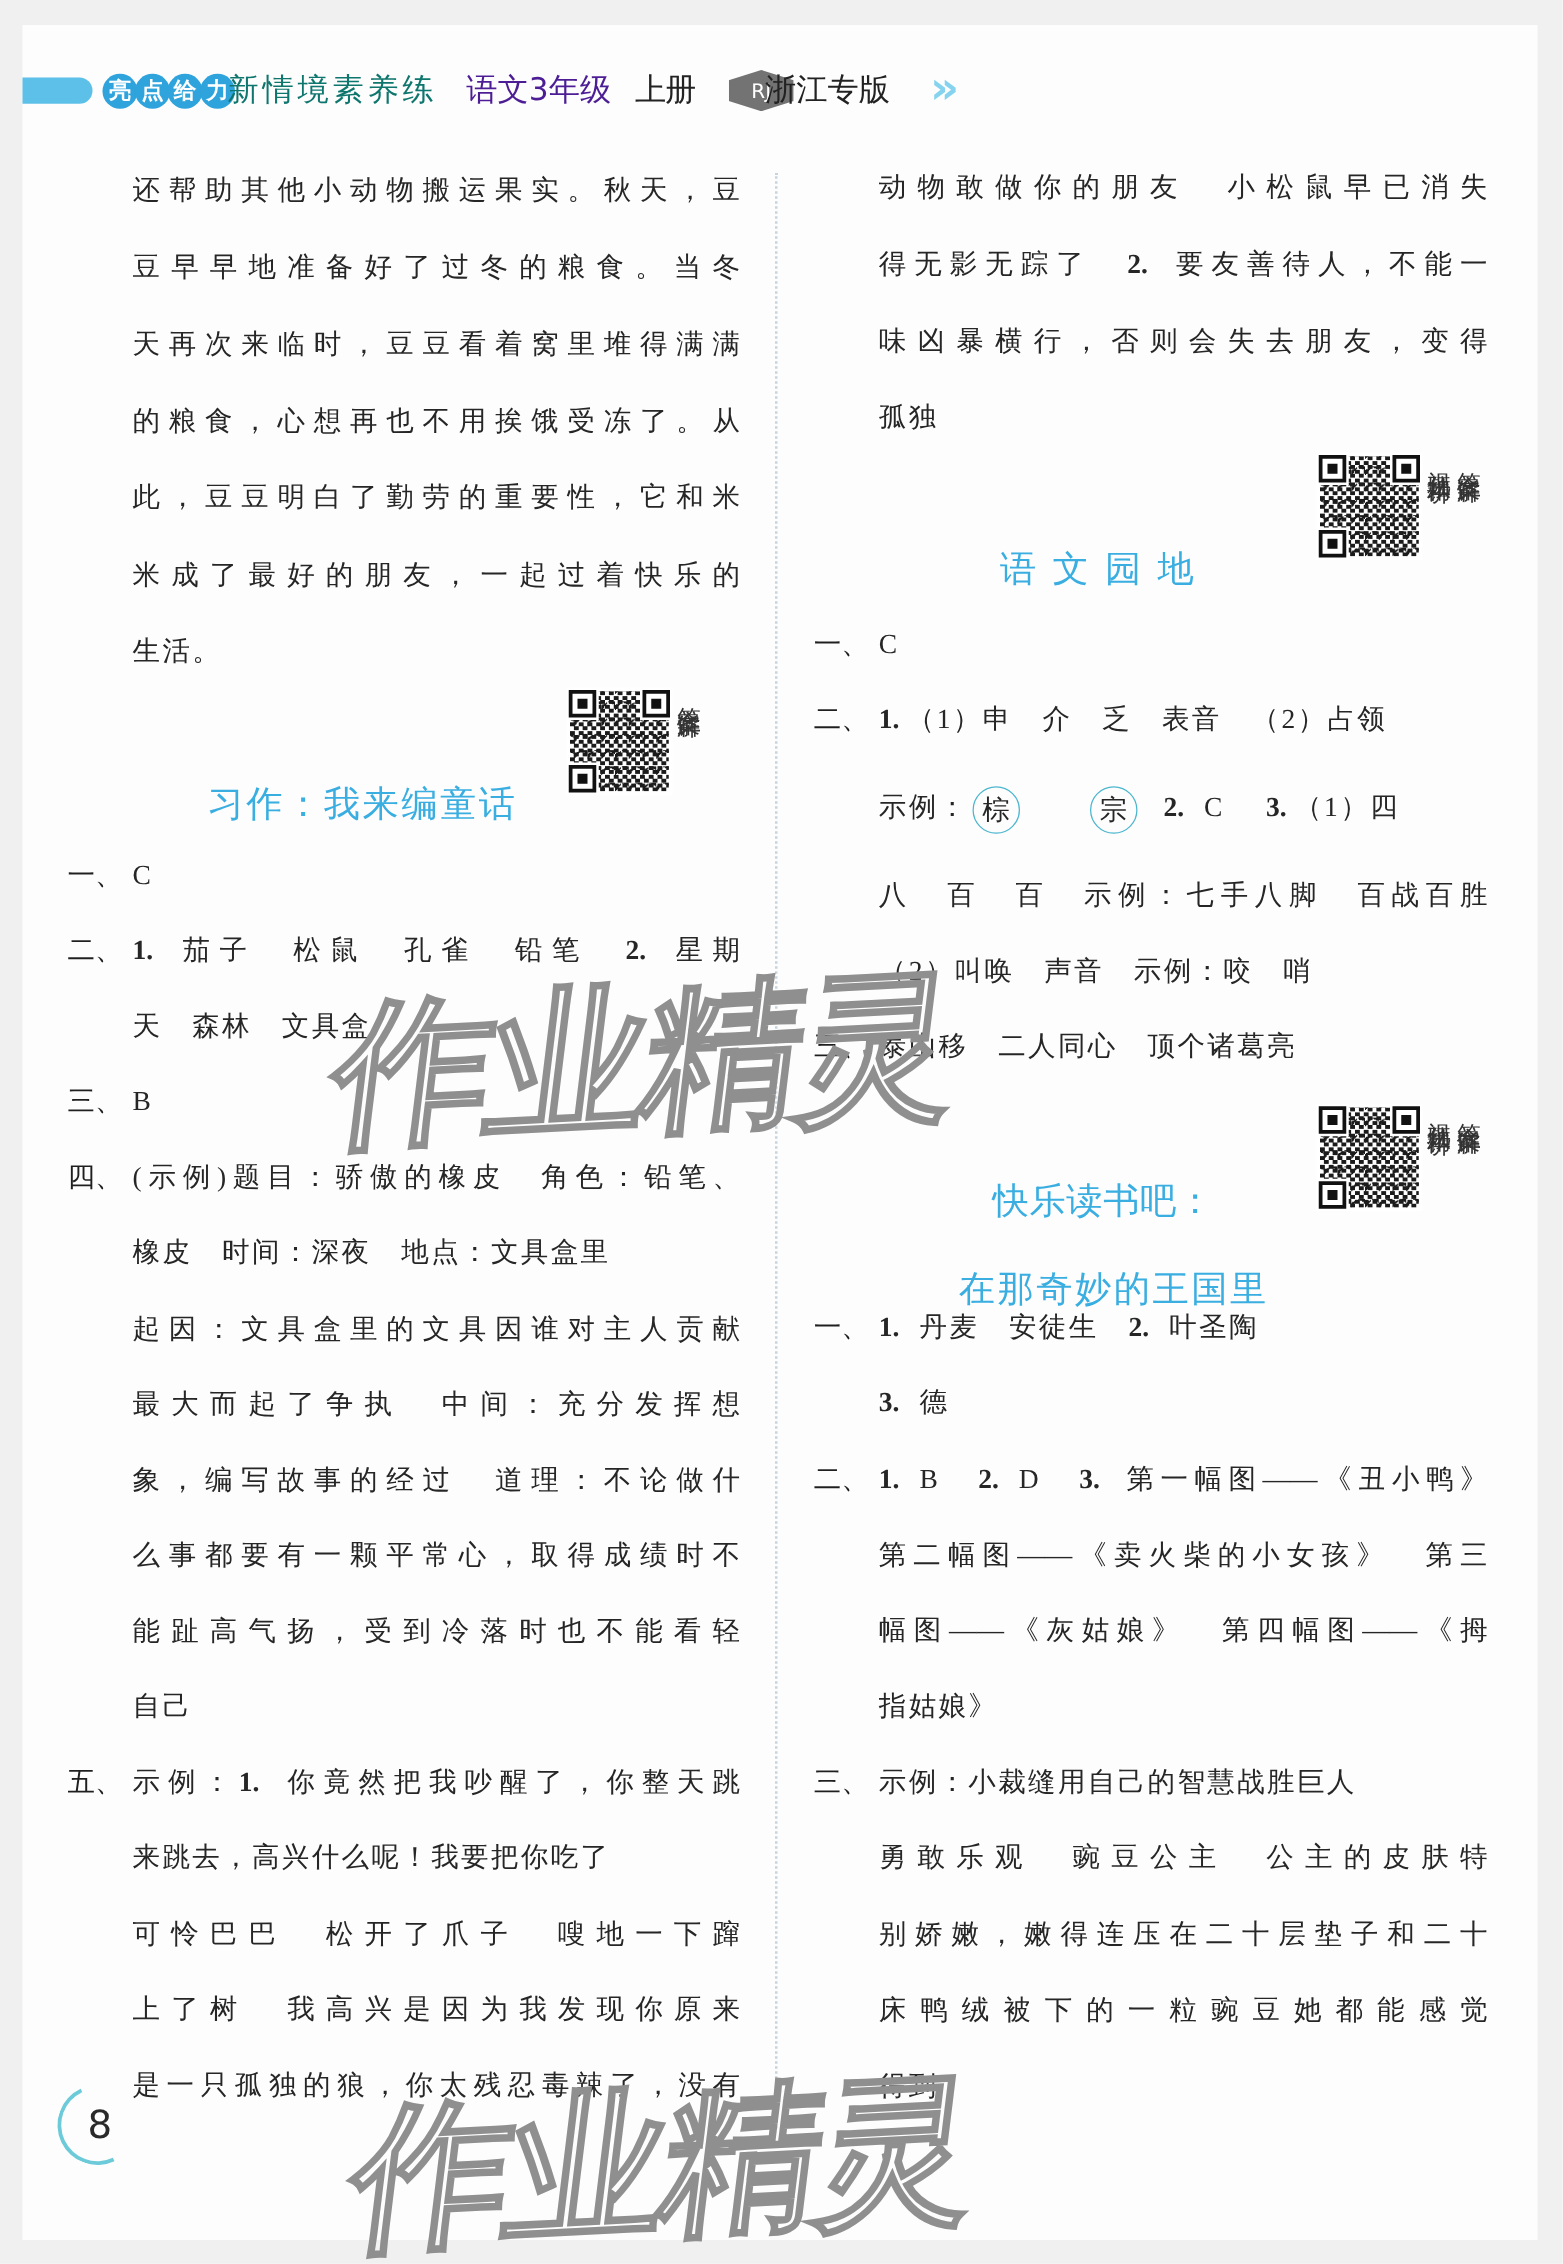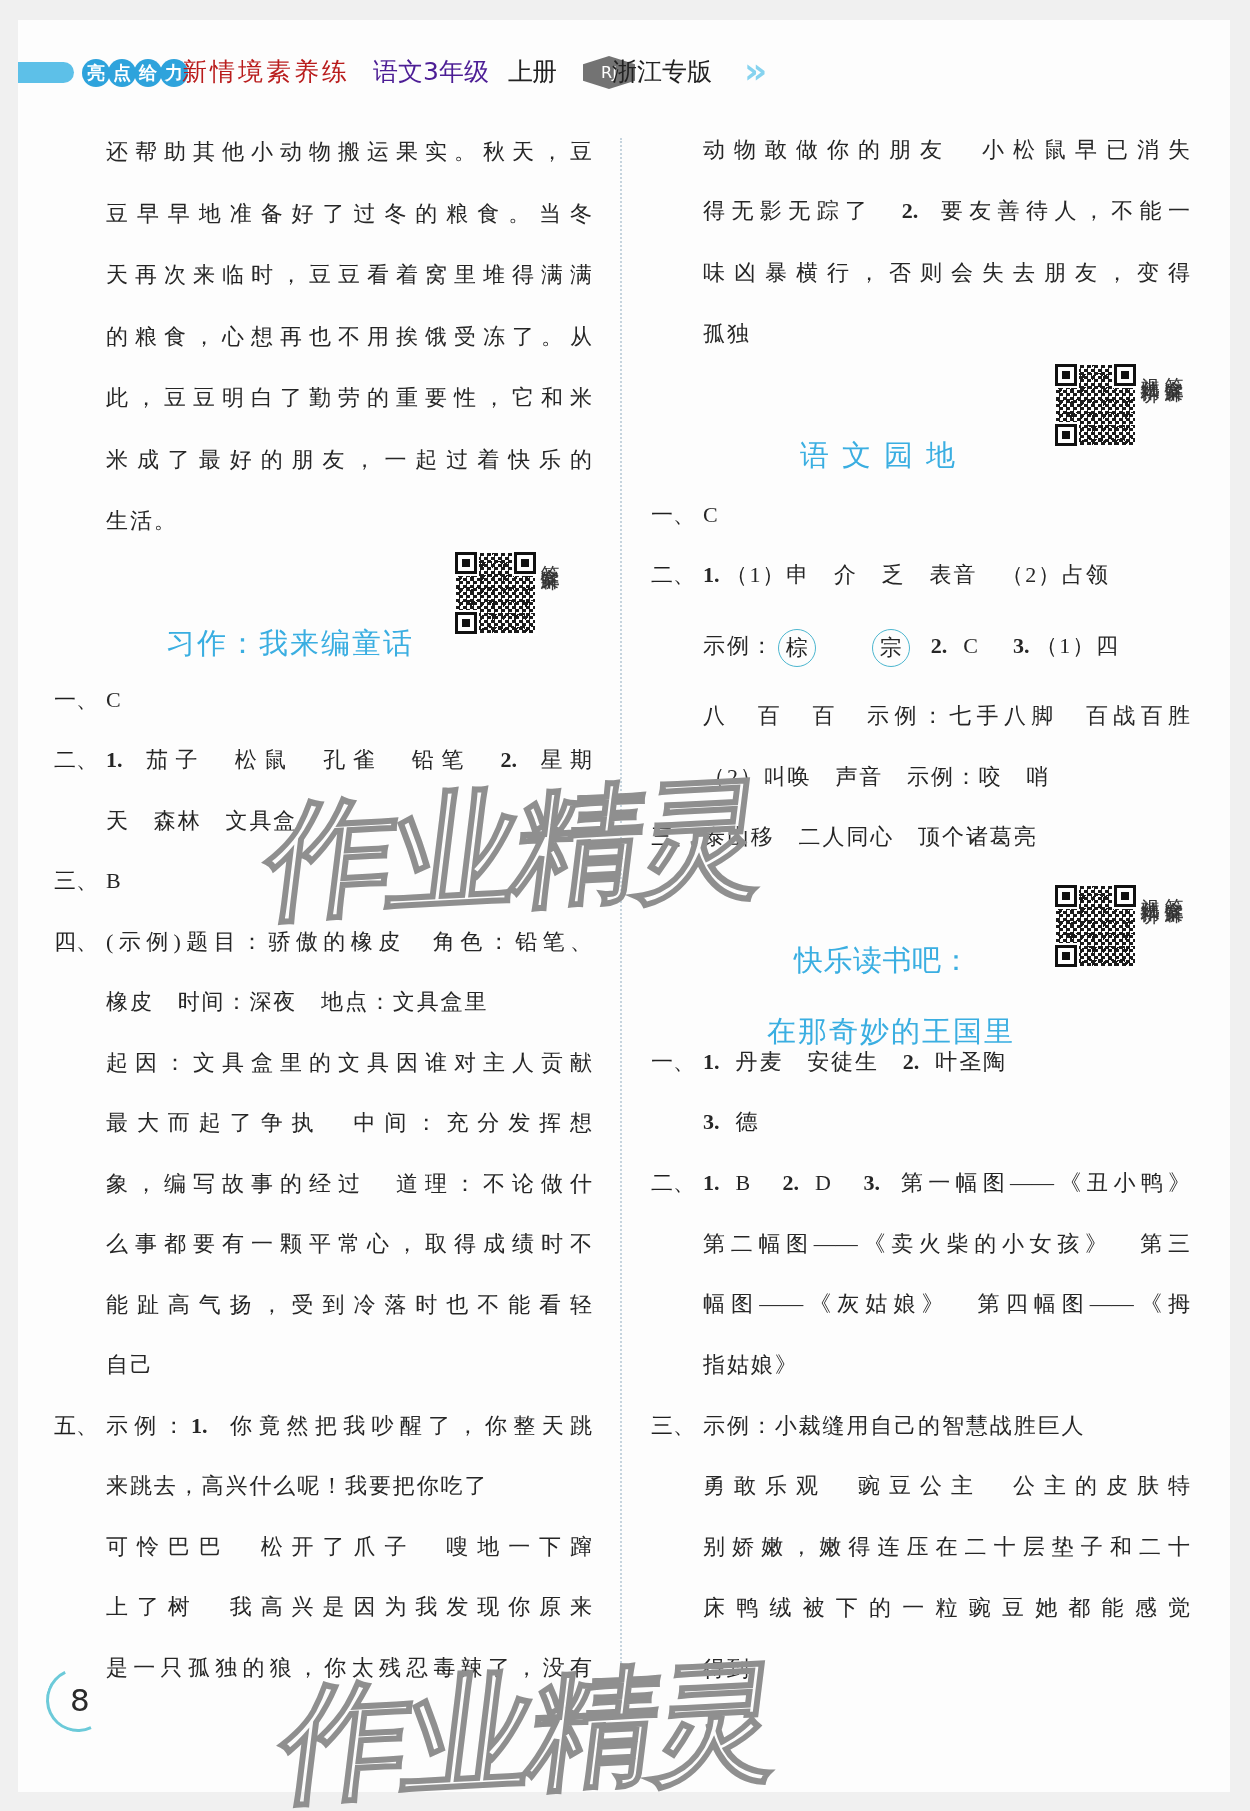--- a/index.html
+++ b/index.html
@@ -6,21 +6,21 @@
   html, body { width:1250px; height:1811px; overflow:hidden; }
   body { position:relative; background:#f0f0f0; color:#262626; font-family:"Liberation Serif", "DejaVu Serif", serif; }
   .sheet { position:absolute; left:18px; top:20px; width:1212px; height:1772px; background:#fdfdfd; }
 
   
   .hdr-pill { position:absolute; left:18px; top:62px; width:56px; height:21px; background:#5dc0e8; border-radius:0 11px 11px 0; }
   .brand { position:absolute; left:82px; top:59px; display:flex; }
   .brand span { display:block; width:28px; height:28px; border-radius:50%; background:#2ea3dc; color:#fff;
     font:bold 18px/28px "DejaVu Sans", sans-serif; text-align:center; margin-right:-2px; }
   .htxt { position:absolute; top:58px; font:25px/28px "DejaVu Sans", "Liberation Sans", sans-serif; white-space:nowrap; }
-  .series { left:182px; color:#b91c1c; letter-spacing:3px; }
+  .series { left:182px; color:#0f766e; letter-spacing:3px; }
   .grade { left:373px; color:#4c1d95; }
   .vol { left:508px; color:#222; letter-spacing:-1px; }
   .hex { position:absolute; left:583px; top:56px; width:52px; height:33px; background:#737373;
     clip-path:polygon(50% 0,100% 25%,100% 75%,50% 100%,0 75%,0 25%);
     color:#fff; font:16px/33px "DejaVu Sans", sans-serif; text-align:center; }
   .region { left:612px; color:#222; }
   .chev { position:absolute; left:744px; top:53px; color:#86d3ef; font:bold 36px/36px "DejaVu Sans", sans-serif; }
 
   
   .divider { position:absolute; left:620px; top:138px; height:1565px; border-left:2px dotted #c5d4de; }

